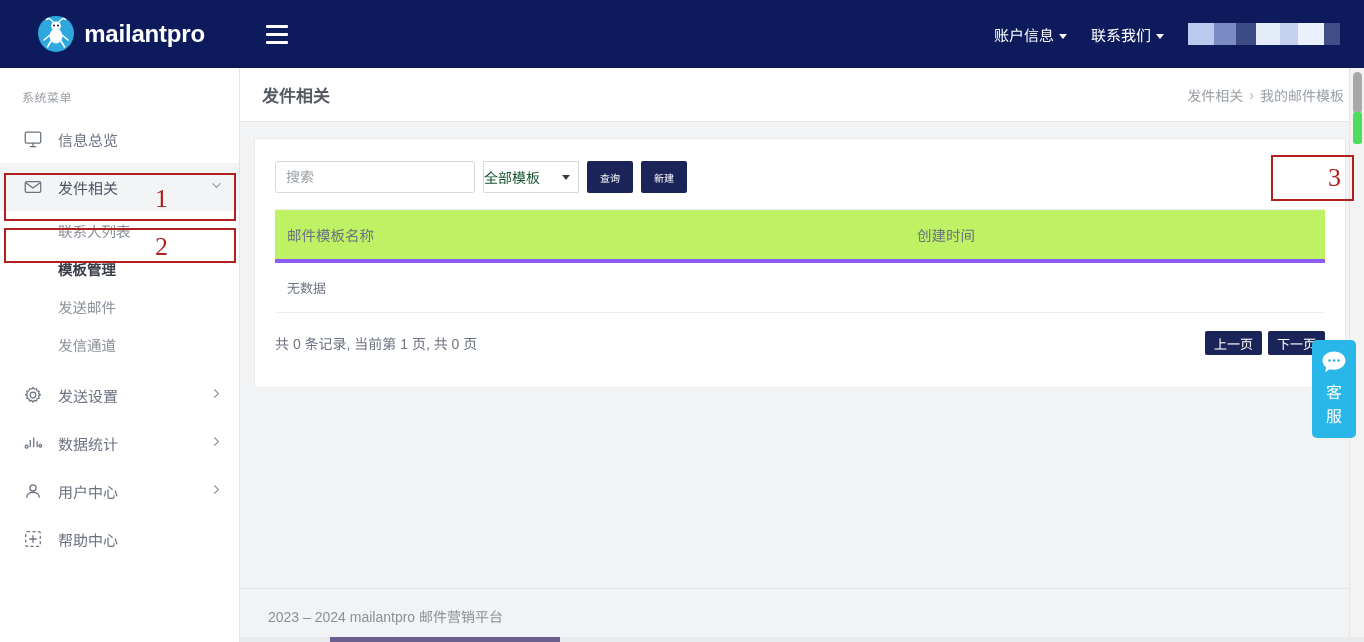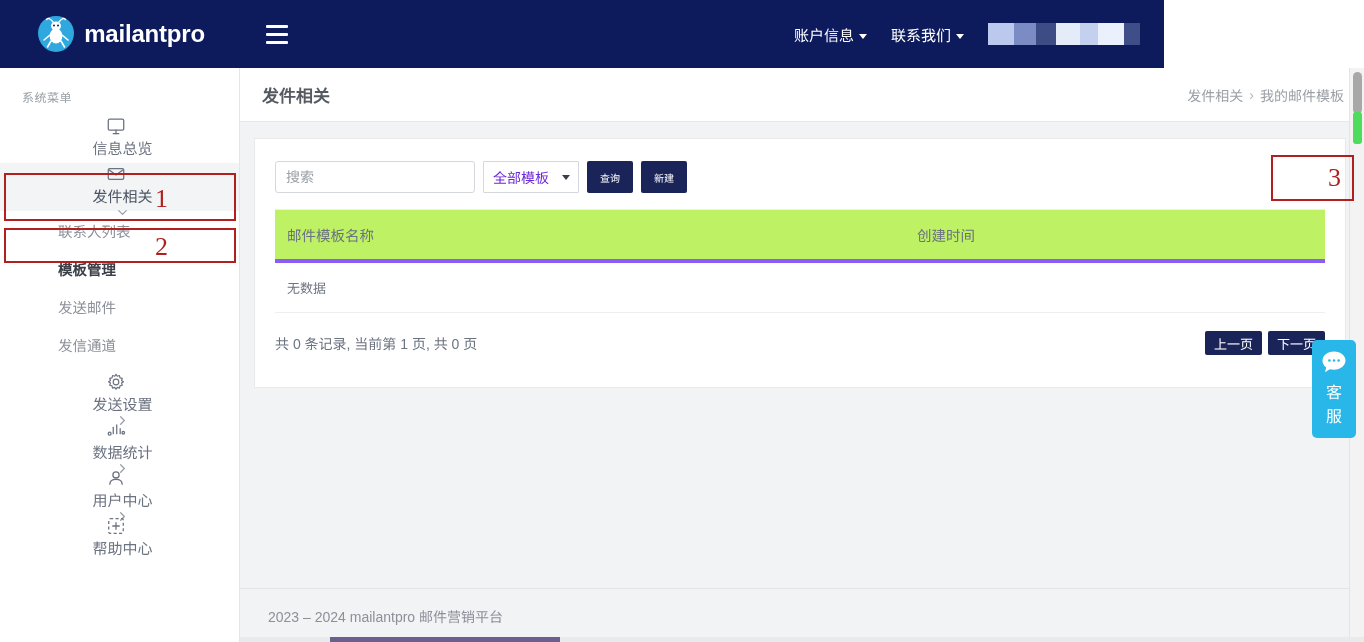--- a/index.html
+++ b/index.html
@@ -13,21 +13,21 @@
   #app {
     position: relative;
     width: 1364px; height: 642px;
     overflow: hidden;
     background: #ffffff;
   }
 
   
   .topbar {
     position: absolute; top: 0; left: 0;
-    width: 1164px; height: 68px;
+    width: 1364px; height: 68px;
     background: #0d1a5c;
     display: flex; align-items: center;
   }
   .brand {
     width: 240px; height: 68px;
     display: flex; align-items: center; justify-content: center;
     gap: 7px;
   }
   .brand-logo { width: 42px; height: 42px; flex: 0 0 auto; }
   .brand-text {
@@ -77,21 +77,21 @@
   }
   .sidebar-title {
     font-size: 12px; color: #9aa0a6;
     padding: 20px 0 10px 22px;
     letter-spacing: 0.5px;
   }
   .menu-item {
     display: flex; align-items: center;
     height: 48px; padding: 0 16px 0 22px;
     color: #6b7280; font-size: 15px;
-    cursor: pointer; position: relative; flex-direction: column;
+    cursor: pointer; position: relative;
   }
   .menu-item.active-group { background: #f3f4f6; color: #4b5563; }
   .menu-icon {
     width: 22px; height: 22px; margin-right: 14px;
     flex: 0 0 auto; display: flex; align-items: center; justify-content: center;
     color: #6b7280;
   }
   .menu-label { flex: 1 1 auto; white-space: nowrap; }
   .menu-arrow { color: #9aa0a6; font-size: 13px; flex: 0 0 auto; }
   .submenu-item {
@@ -138,22 +138,22 @@
     background: #ffffff; outline: none;
     font-family: inherit;
   }
   .search-input::placeholder { color: #9aa0a6; }
   .select-box {
     position: relative;
     width: 96px; height: 32px;
     border: 1px solid #d4d7dc; border-radius: 1px;
     background: #ffffff;
     display: flex; align-items: center;
-    padding: 0 22px 0 9px;
-    font-size: 14px; color: #6d28d9; cursor: pointer;
+    padding: 0 22px 0 0;
+    font-size: 14px; color: #14532d; cursor: pointer;
   }
   .select-caret {
     position: absolute; right: 8px; top: 50%;
     width: 0; height: 0; margin-top: -2px;
     border-left: 4px solid transparent;
     border-right: 4px solid transparent;
     border-top: 5px solid #3a3f47;
   }
   .btn-dark {
     height: 32px; min-width: 46px;

